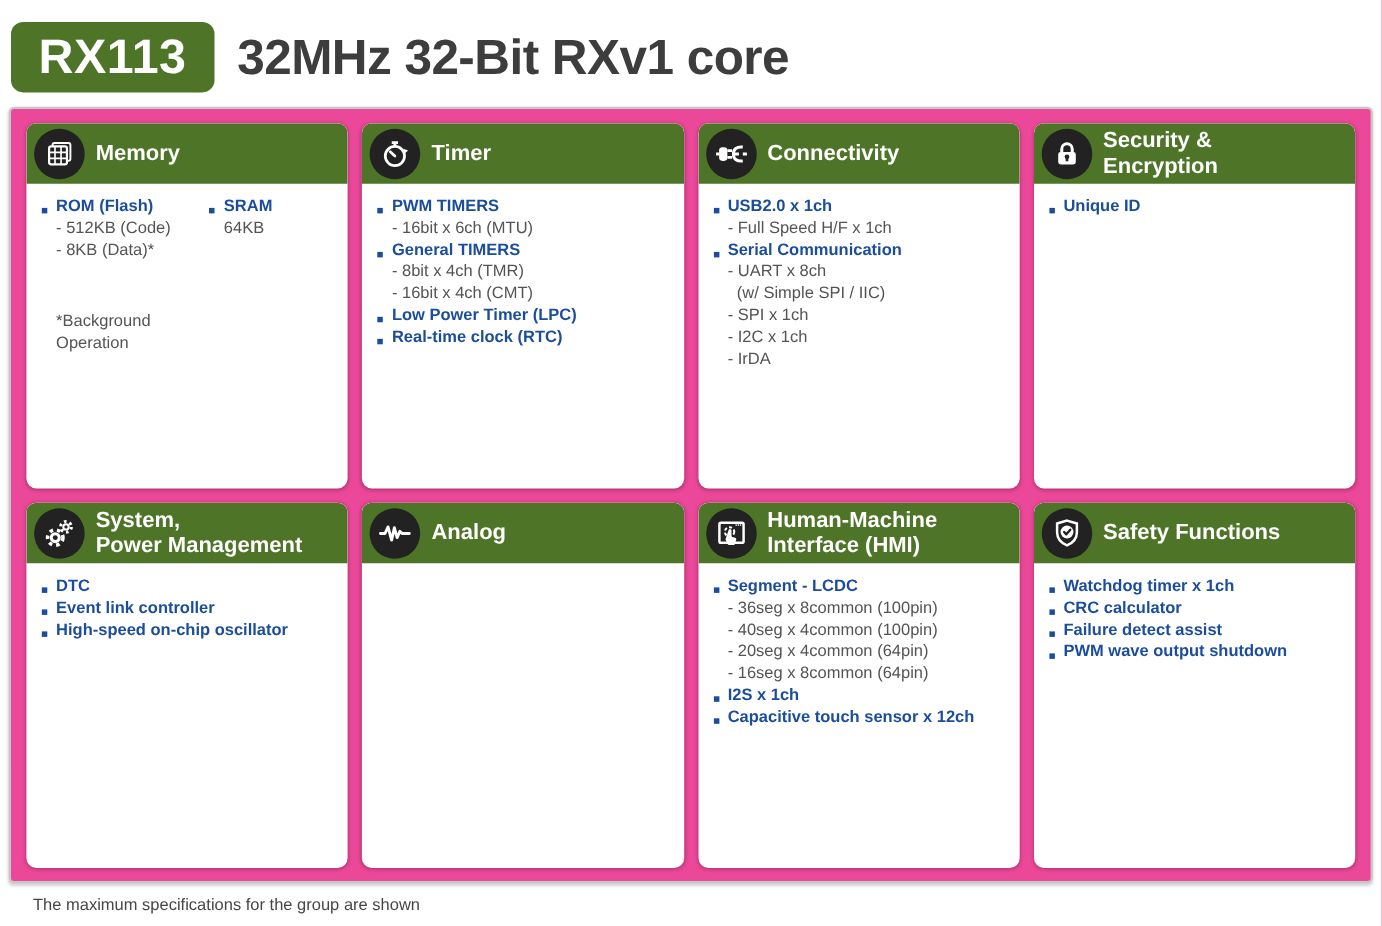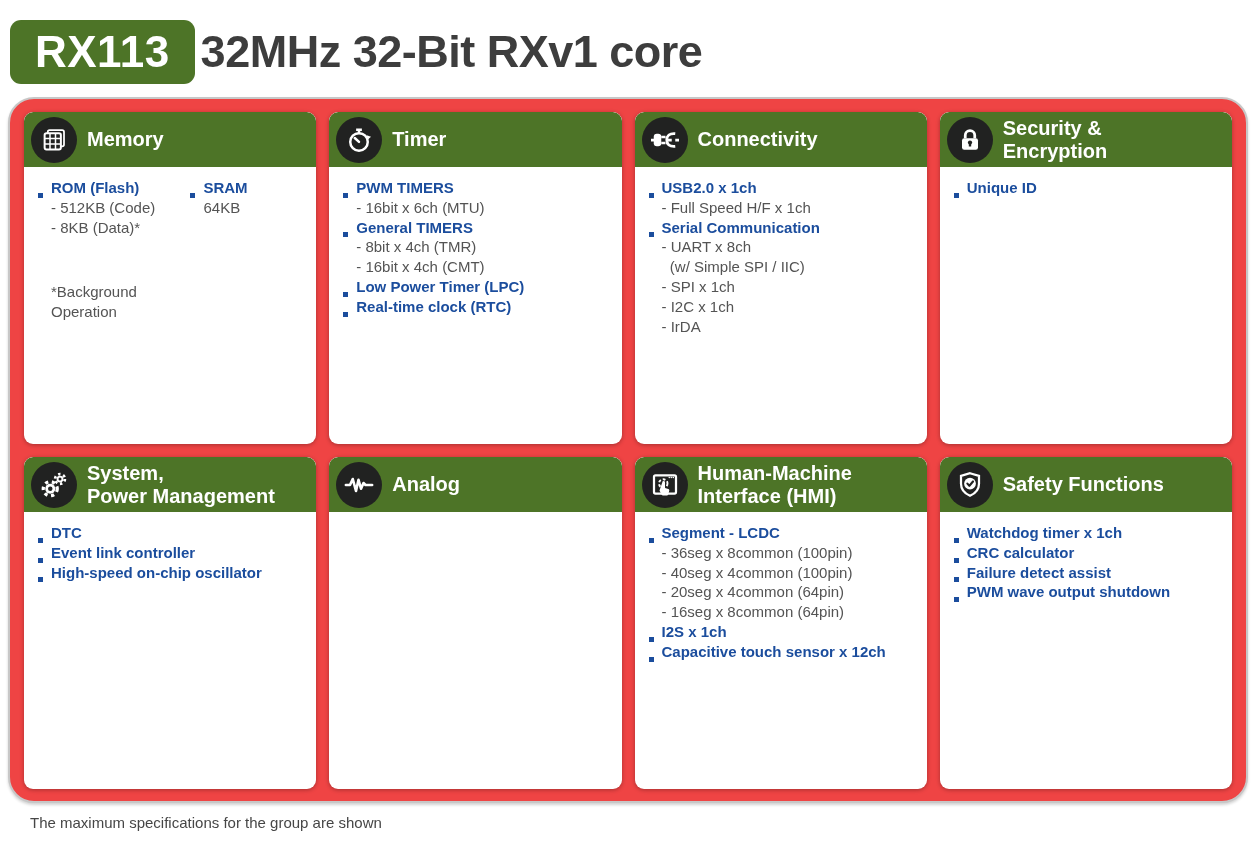--- a/index.html
+++ b/index.html
@@ -10,28 +10,28 @@
     -webkit-font-smoothing:antialiased;
   }
   .top-header { display:flex; align-items:center; padding:13px 16px 0 10px; height:78px; }
   .badge {
     background:#4d7427; color:#fff; font-weight:bold; font-size:44px;
     border-radius:11px; padding:0 25px; height:64px;
     display:flex; align-items:center; justify-content:center;
     letter-spacing:0.5px;
   }
   .page-title {
-    font-size:45px; font-weight:bold; color:#3d3d3d; margin-left:6px;
+    font-size:45px; font-weight:bold; color:#3d3d3d; margin-left:21px;
     letter-spacing:-0.5px; white-space:nowrap;
   }
   .panel {
     margin:6px 8px 0 8px;
-    background:#ef4444;
+    background:#ec4899;
     border:2px solid #c7c7c7;
-    border-radius:26px;
+    border-radius:5px;
     box-shadow:0 2px 3px rgba(0,0,0,0.18);
     padding:13px 14px;
     height:676px;
     box-sizing:content-box;
   }
   .grid {
     display:grid;
     grid-template-columns:repeat(4, 1fr);
     grid-template-rows:332px 332px;
     gap:13px 13px;
@@ -58,21 +58,21 @@
     flex:none;
   }
   .card-title {
     color:#ffffff; font-weight:bold; font-size:20px; line-height:1.12;
     margin-left:10px; display:flex; flex-direction:column;
     white-space:nowrap;
   }
   .card-body { padding:11px 8px 0 12px; font-size:15px; }
   .cols { display:flex; }
   .col { flex:1 1 auto; min-width:0; }
-  .feature { display:flex; align-items:flex-end; line-height:1.32; }
+  .feature { display:flex; align-items:center; line-height:1.32; }
   .feature .flabel { color:#1b4d9d; font-weight:bold; white-space:pre-wrap; }
   .bullet {
     width:5px; height:5px; background:#1b4d9d;
     margin:8px 8px 0 2px; flex:none;
   }
   .detail {
     color:#545454; padding-left:15px; line-height:1.32; white-space:pre-wrap;
   }
   .spacer { height:45px; }
   .footnote {

